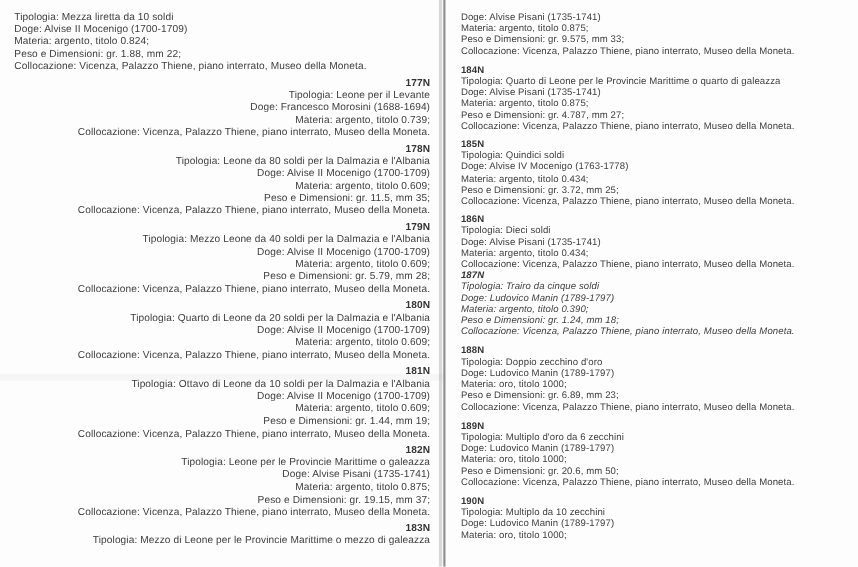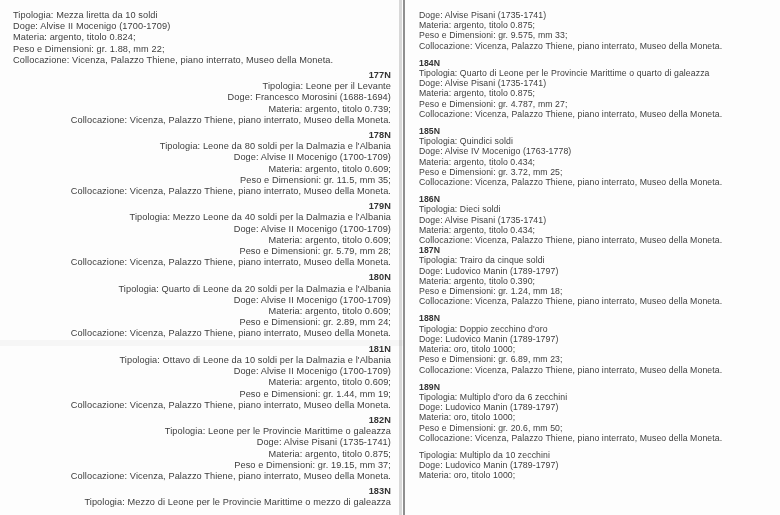--- a/index.html
+++ b/index.html
@@ -10,21 +10,21 @@
     color: #3d3d3d;
     overflow: hidden;
     position: relative;
   }
   .page { position: absolute; inset: 0; }
   .col { position: absolute; top: 10px; }
   .col-left  { left: 13px;  width: 378px; font-size: 9.2px; line-height: 11.2px; letter-spacing: 0.1px; }
   .col-right { left: 419px; width: 352px; font-size: 8.7px; line-height: 10.2px; letter-spacing: 0.1px; }
   .col-left  .entry + .entry { margin-top: 4px; text-align: right; }
   .col-right .entry + .entry { margin-top: 7px; }
-  .col-right .entry.no-gap   { margin-top: 0; }
+  .col-right .entry.no-gap   { margin-top: 0; font-style: italic; }
   .entry-id { font-weight: bold; color: #333; }
   .entry-line { white-space: nowrap; }
   .divider-light {
     position: absolute; left: 399px; top: 0; width: 3px; height: 515px;
     background: #d8d8d8;
   }
   .divider-dark {
     position: absolute; left: 403px; top: 0; width: 2px; height: 515px;
     background: #8f8f8f;
   }
@@ -66,21 +66,20 @@
         <div class="entry-line">Doge: Alvise II Mocenigo (1700-1709)</div>
         <div class="entry-line">Materia: argento, titolo 0.609;</div>
         <div class="entry-line">Peso e Dimensioni: gr. 5.79, mm 28;</div>
         <div class="entry-line">Collocazione: Vicenza, Palazzo Thiene, piano interrato, Museo della Moneta.</div>
       </div>
       <div class="entry">
         <div class="entry-id">180N</div>
         <div class="entry-line">Tipologia: Quarto di Leone da 20 soldi per la Dalmazia e l'Albania</div>
         <div class="entry-line">Doge: Alvise II Mocenigo (1700-1709)</div>
         <div class="entry-line">Materia: argento, titolo 0.609;</div>
-        <div class="entry-line">Peso e Dimensioni: gr. 2.89, mm 24;</div>
         <div class="entry-line">Collocazione: Vicenza, Palazzo Thiene, piano interrato, Museo della Moneta.</div>
       </div>
       <div class="entry">
         <div class="entry-id">181N</div>
         <div class="entry-line">Tipologia: Ottavo di Leone da 10 soldi per la Dalmazia e l'Albania</div>
         <div class="entry-line">Doge: Alvise II Mocenigo (1700-1709)</div>
         <div class="entry-line">Materia: argento, titolo 0.609;</div>
         <div class="entry-line">Peso e Dimensioni: gr. 1.44, mm 19;</div>
         <div class="entry-line">Collocazione: Vicenza, Palazzo Thiene, piano interrato, Museo della Moneta.</div>
       </div>
@@ -148,18 +147,19 @@
       </div>
       <div class="entry">
         <div class="entry-id">189N</div>
         <div class="entry-line">Tipologia: Multiplo d'oro da 6 zecchini</div>
         <div class="entry-line">Doge: Ludovico Manin (1789-1797)</div>
         <div class="entry-line">Materia: oro, titolo 1000;</div>
         <div class="entry-line">Peso e Dimensioni: gr. 20.6, mm 50;</div>
         <div class="entry-line">Collocazione: Vicenza, Palazzo Thiene, piano interrato, Museo della Moneta.</div>
       </div>
       <div class="entry">
+        <div class="entry-id">190N</div>
         <div class="entry-line">Tipologia: Multiplo da 10 zecchini</div>
         <div class="entry-line">Doge: Ludovico Manin (1789-1797)</div>
         <div class="entry-line">Materia: oro, titolo 1000;</div>
       </div>
     </div>
 </div>
 
 </body></html>

